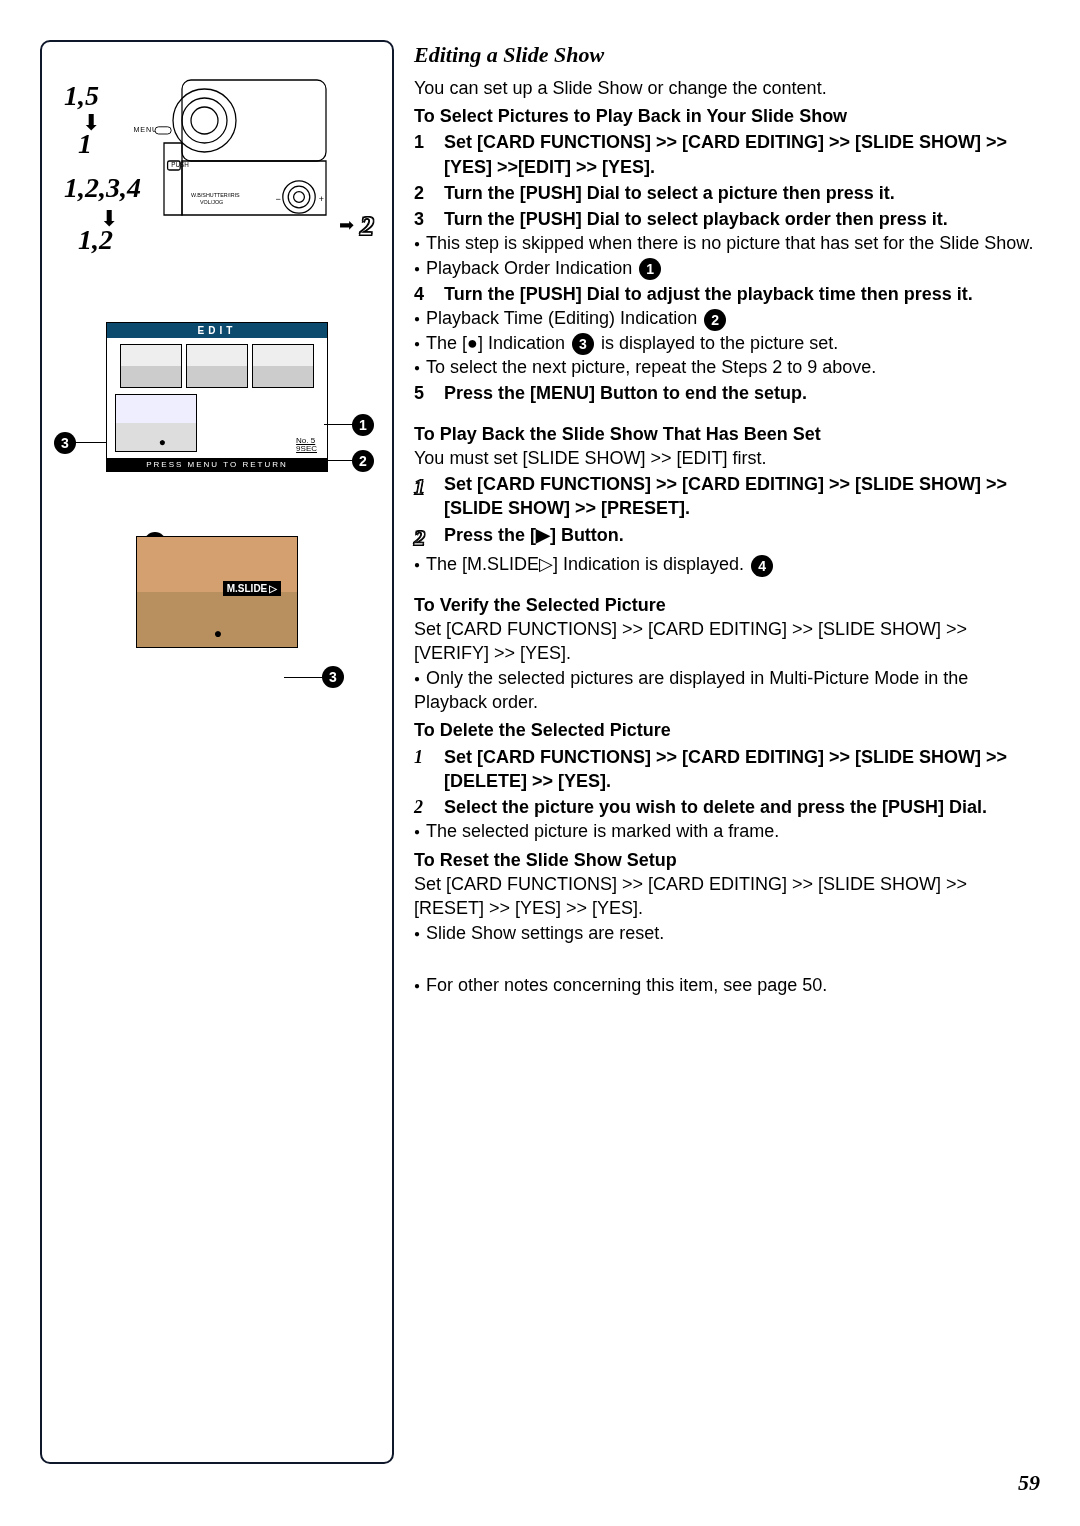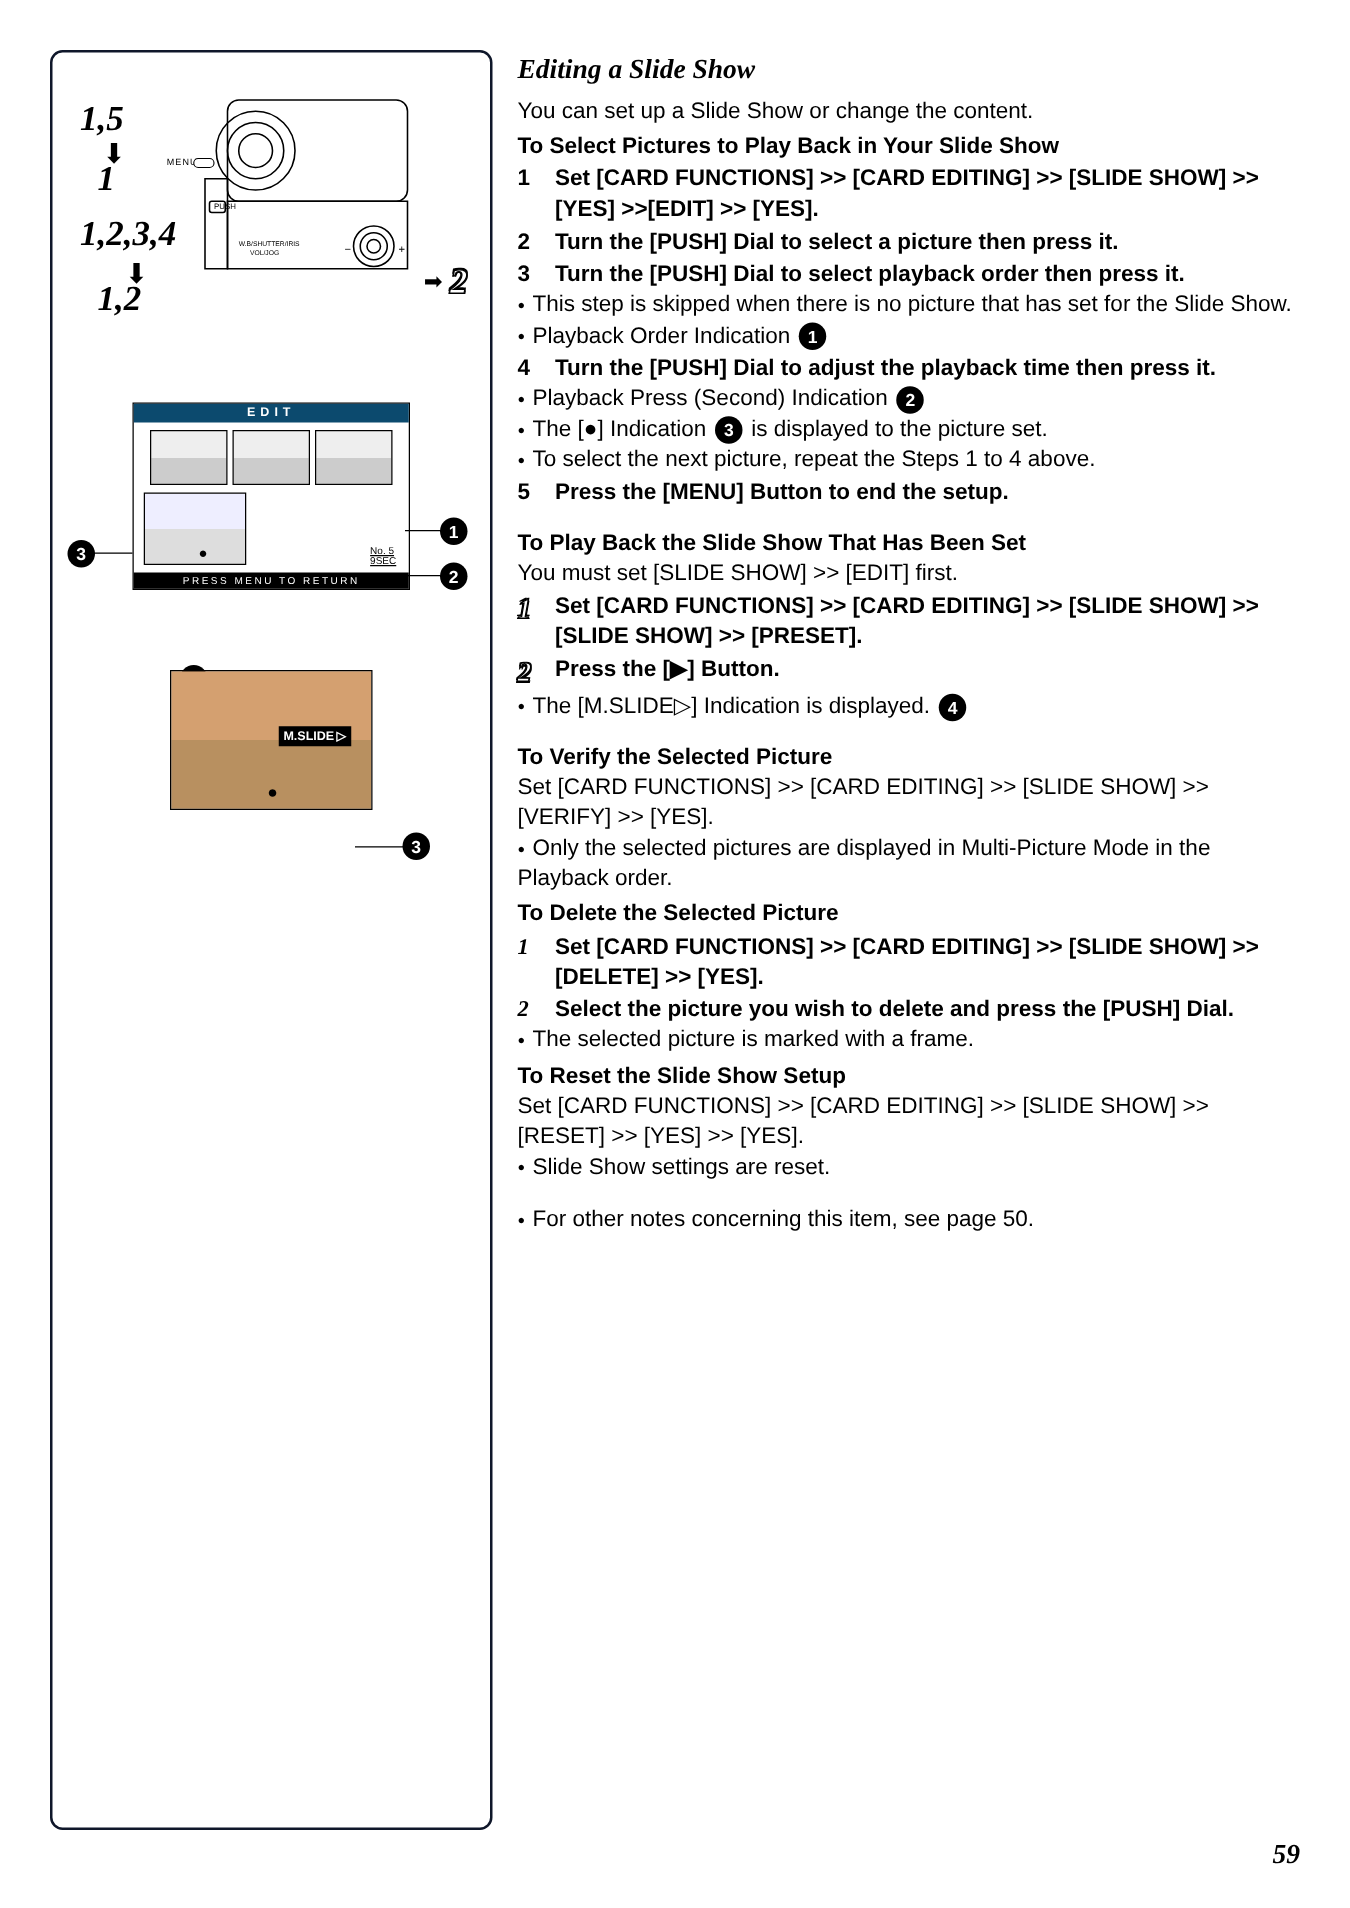--- a/index.html
+++ b/index.html
@@ -286,23 +286,23 @@
     <div class="step">
         <span class="step-num">3</span>
         <span class="bold">Turn the [PUSH] Dial to select playback order then press it.</span>
       </div>
     <div class="sub bullet">This step is skipped when there is no picture that has set for the Slide Show.</div>
     <div class="sub bullet"><span>Playback Order Indication</span> <span class="callout">1</span></div>
     <div class="step">
         <span class="step-num">4</span>
         <span class="bold">Turn the [PUSH] Dial to adjust the playback time then press it.</span>
       </div>
-    <div class="sub bullet"><span>Playback Press (Second) Indication</span> <span class="callout">2</span></div>
+    <div class="sub bullet"><span>Playback Time (Editing) Indication</span> <span class="callout">2</span></div>
     <div class="sub bullet"><span>The [●] Indication</span> <span class="callout">3</span> <span>is displayed to the picture set.</span></div>
-    <div class="sub bullet">To select the next picture, repeat the Steps 1 to 4 above.</div>
+    <div class="sub bullet">To select the next picture, repeat the Steps 2 to 9 above.</div>
     <div class="step">
         <span class="step-num">5</span>
         <span class="bold">Press the [MENU] Button to end the setup.</span>
       </div>
 
     <div class="section-heading">To Play Back the Slide Show That Has Been Set</div>
     <div>You must set [SLIDE SHOW] &gt;&gt; [EDIT] first.</div>
     <div class="step">
         <span class="step-num outline-num">1</span>
         <span class="bold">Set [CARD FUNCTIONS] &gt;&gt; [CARD EDITING] &gt;&gt; [SLIDE SHOW] &gt;&gt; [SLIDE SHOW] &gt;&gt; [PRESET].</span>
@@ -325,17 +325,17 @@
     <div class="step">
         <span class="step-num italic">2</span>
         <span class="bold">Select the picture you wish to delete and press the [PUSH] Dial.</span>
       </div>
     <div class="sub bullet">The selected picture is marked with a frame.</div>
 
     <div class="bold" style="margin-top:4px;">To Reset the Slide Show Setup</div>
     <div>Set [CARD FUNCTIONS] &gt;&gt; [CARD EDITING] &gt;&gt; [SLIDE SHOW] &gt;&gt; [RESET] &gt;&gt; [YES] &gt;&gt; [YES].</div>
     <div class="bullet">Slide Show settings are reset.</div>
 
-    <div class="bullet" style="margin-top:18px;">For other notes concerning this item, see page 50.</div>
+    <div class="bullet" style="margin-top:28px;">For other notes concerning this item, see page 50.</div>
   </div>
 </div>
 
 <div class="page-number">59</div>
 
 </body></html>

